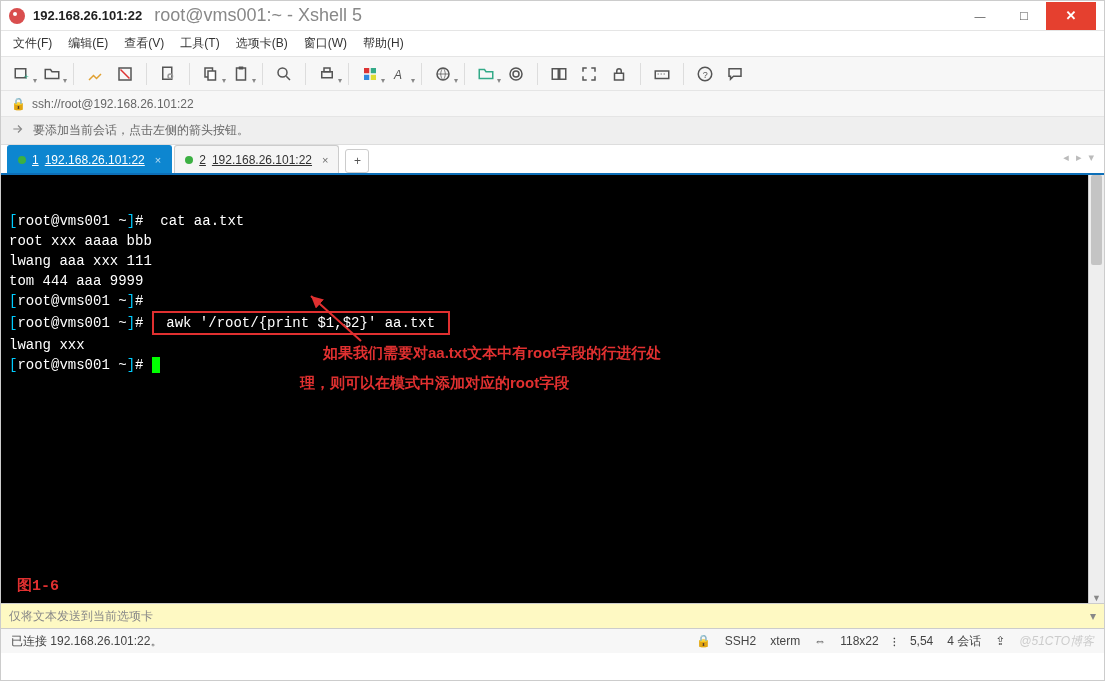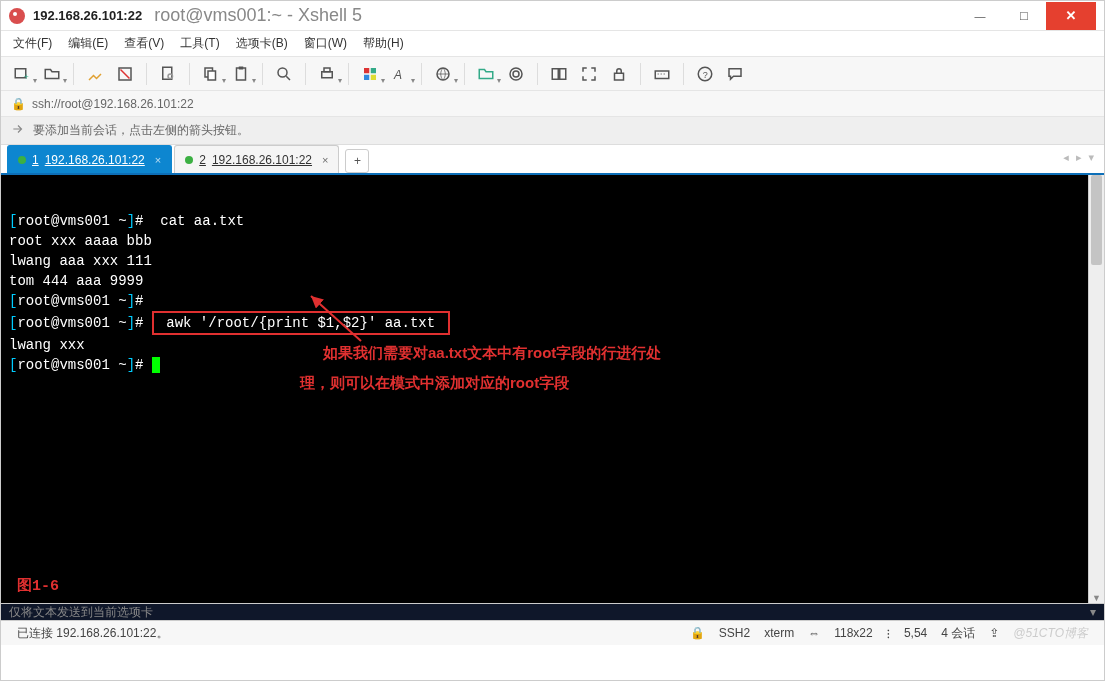--- a/index.html
+++ b/index.html
@@ -58,25 +58,25 @@
 .fig-label { color:#e03030; font-weight:bold; position:absolute; left:16px; bottom:6px; font-size:15px;}
 .cursor { background: #0f0; color:#0f0; }
 .term-scroll { width: 16px; background: #eee; border-left:1px solid #ccc; position:relative;}
 .term-scroll .thumb { position:absolute; top:0; left:2px; right:2px; height:90px; background:#c4c4c4; border-radius:2px;}
 .term-scroll .arrow-up, .term-scroll .arrow-dn { position:absolute; left:0; right:0; text-align:center; color:#888; font-size:9px;}
 .term-scroll .arrow-up{top:0;} .term-scroll .arrow-dn{bottom:0;}
 
 .arrow-svg { position:absolute; pointer-events:none; }
 
 
-.inputbar { height: 18px; border-top:1px solid #ccc; border-bottom:1px solid #ccc; display:flex; align-items:center; padding:0 8px; color:#888; background:#0f172a;}
+.inputbar { height: 26px; border-top:1px solid #ccc; border-bottom:1px solid #ccc; display:flex; align-items:center; padding:0 8px; color:#888; background:#fef9c3;}
 .inputbar .arrow-down{ margin-left:auto; color:#888;}
 
 
-.statusbar { height: 24px; display:flex; align-items:center; padding:0 16px; background:#f7f7f7; color:#444; font-size:12px; gap:14px;}
+.statusbar { height: 24px; display:flex; align-items:center; padding:0 10px; background:#f7f7f7; color:#444; font-size:12px; gap:14px;}
 .statusbar .flex1 { flex:1; }
 .watermark{ color:#ccc; font-style:italic;}
 </style>
 </head>
 <body>
 
 <div class="titlebar">
   <div class="app-icon"></div>
   <span class="title-main">192.168.26.101:22</span>
   <span class="title-sub">root@vms001:~ - Xshell 5</span>

